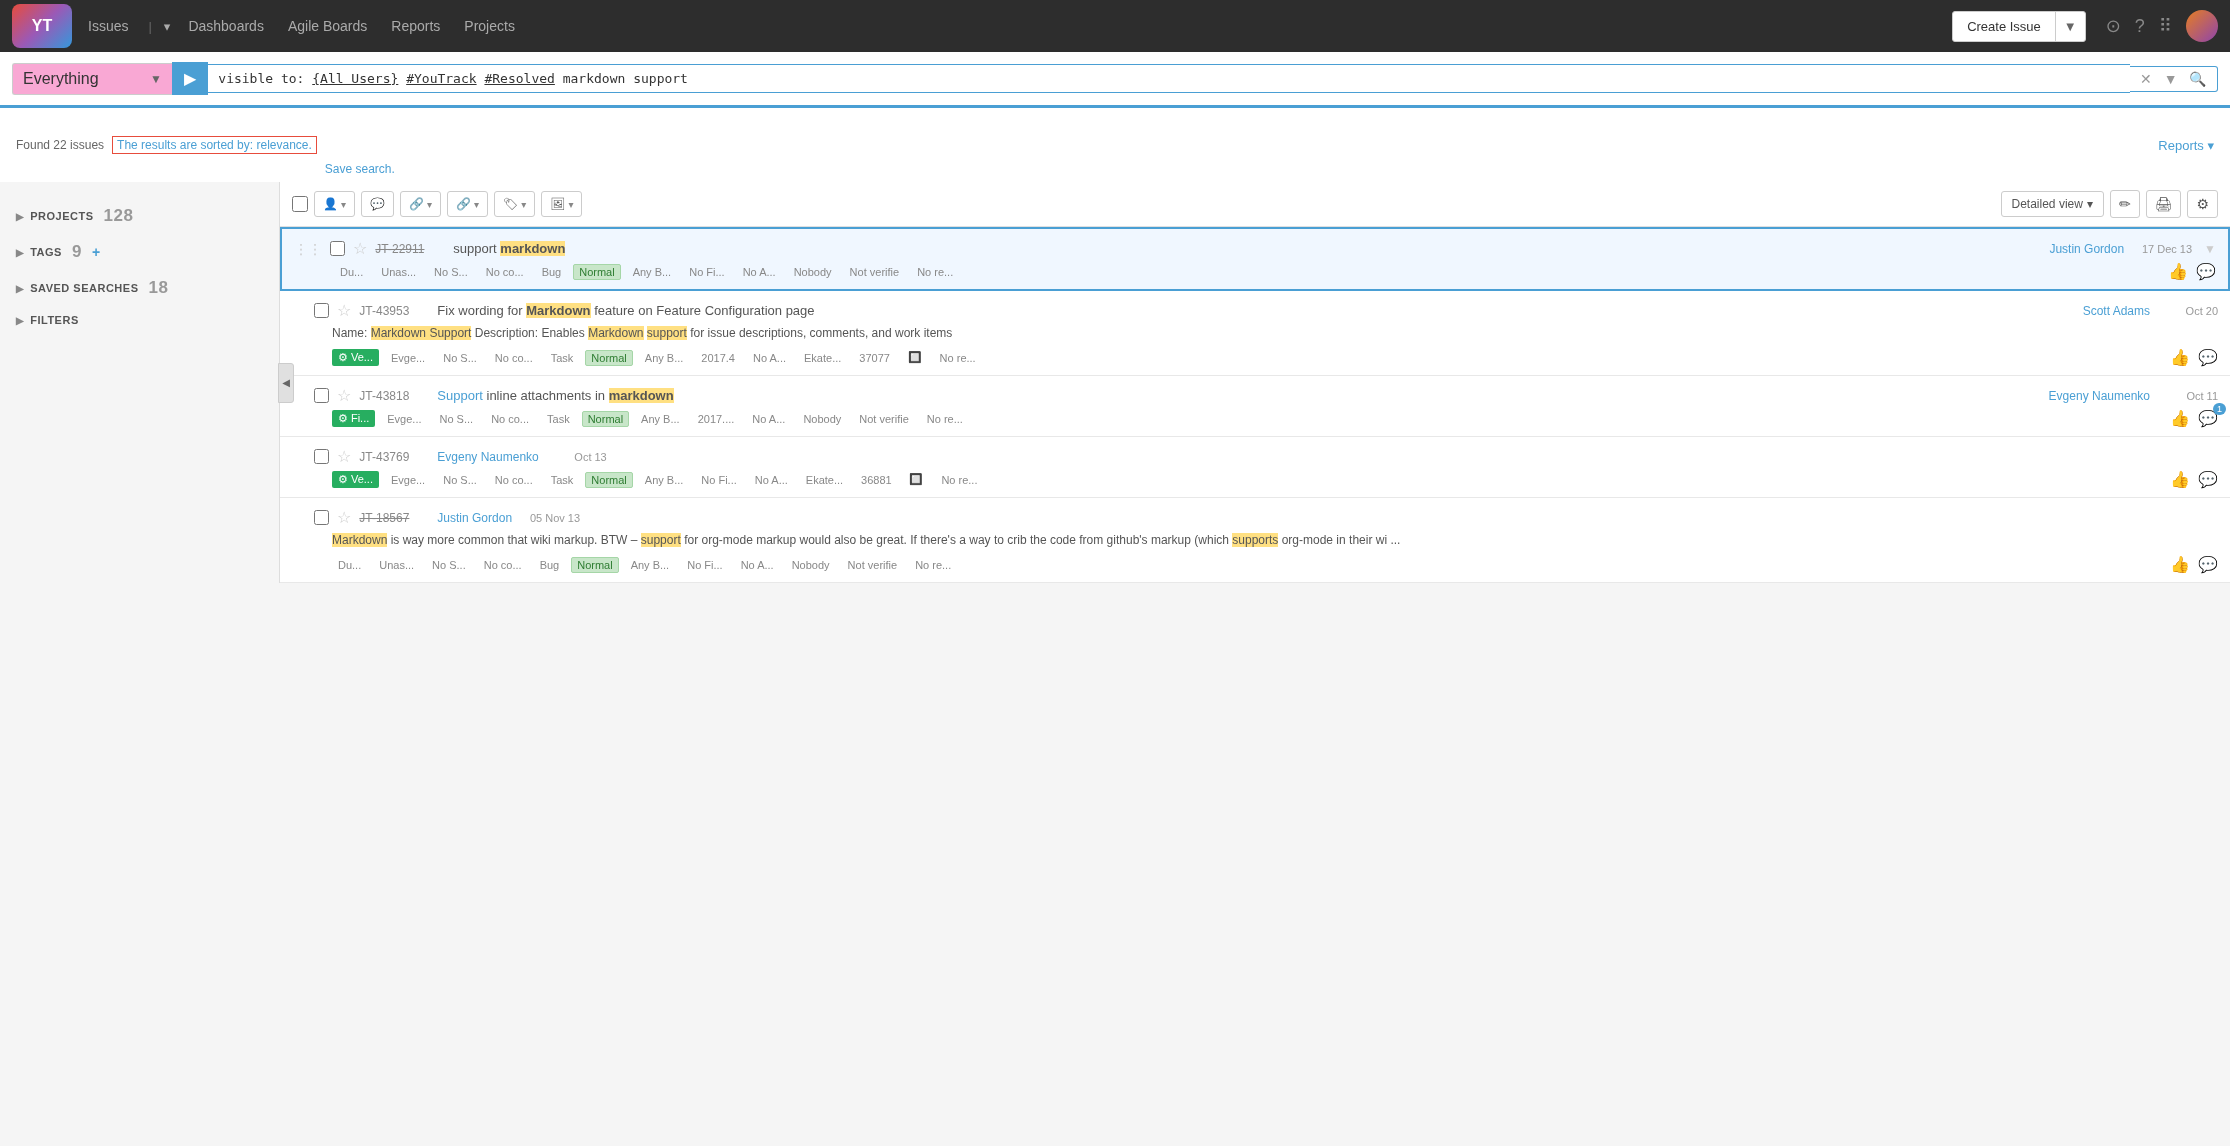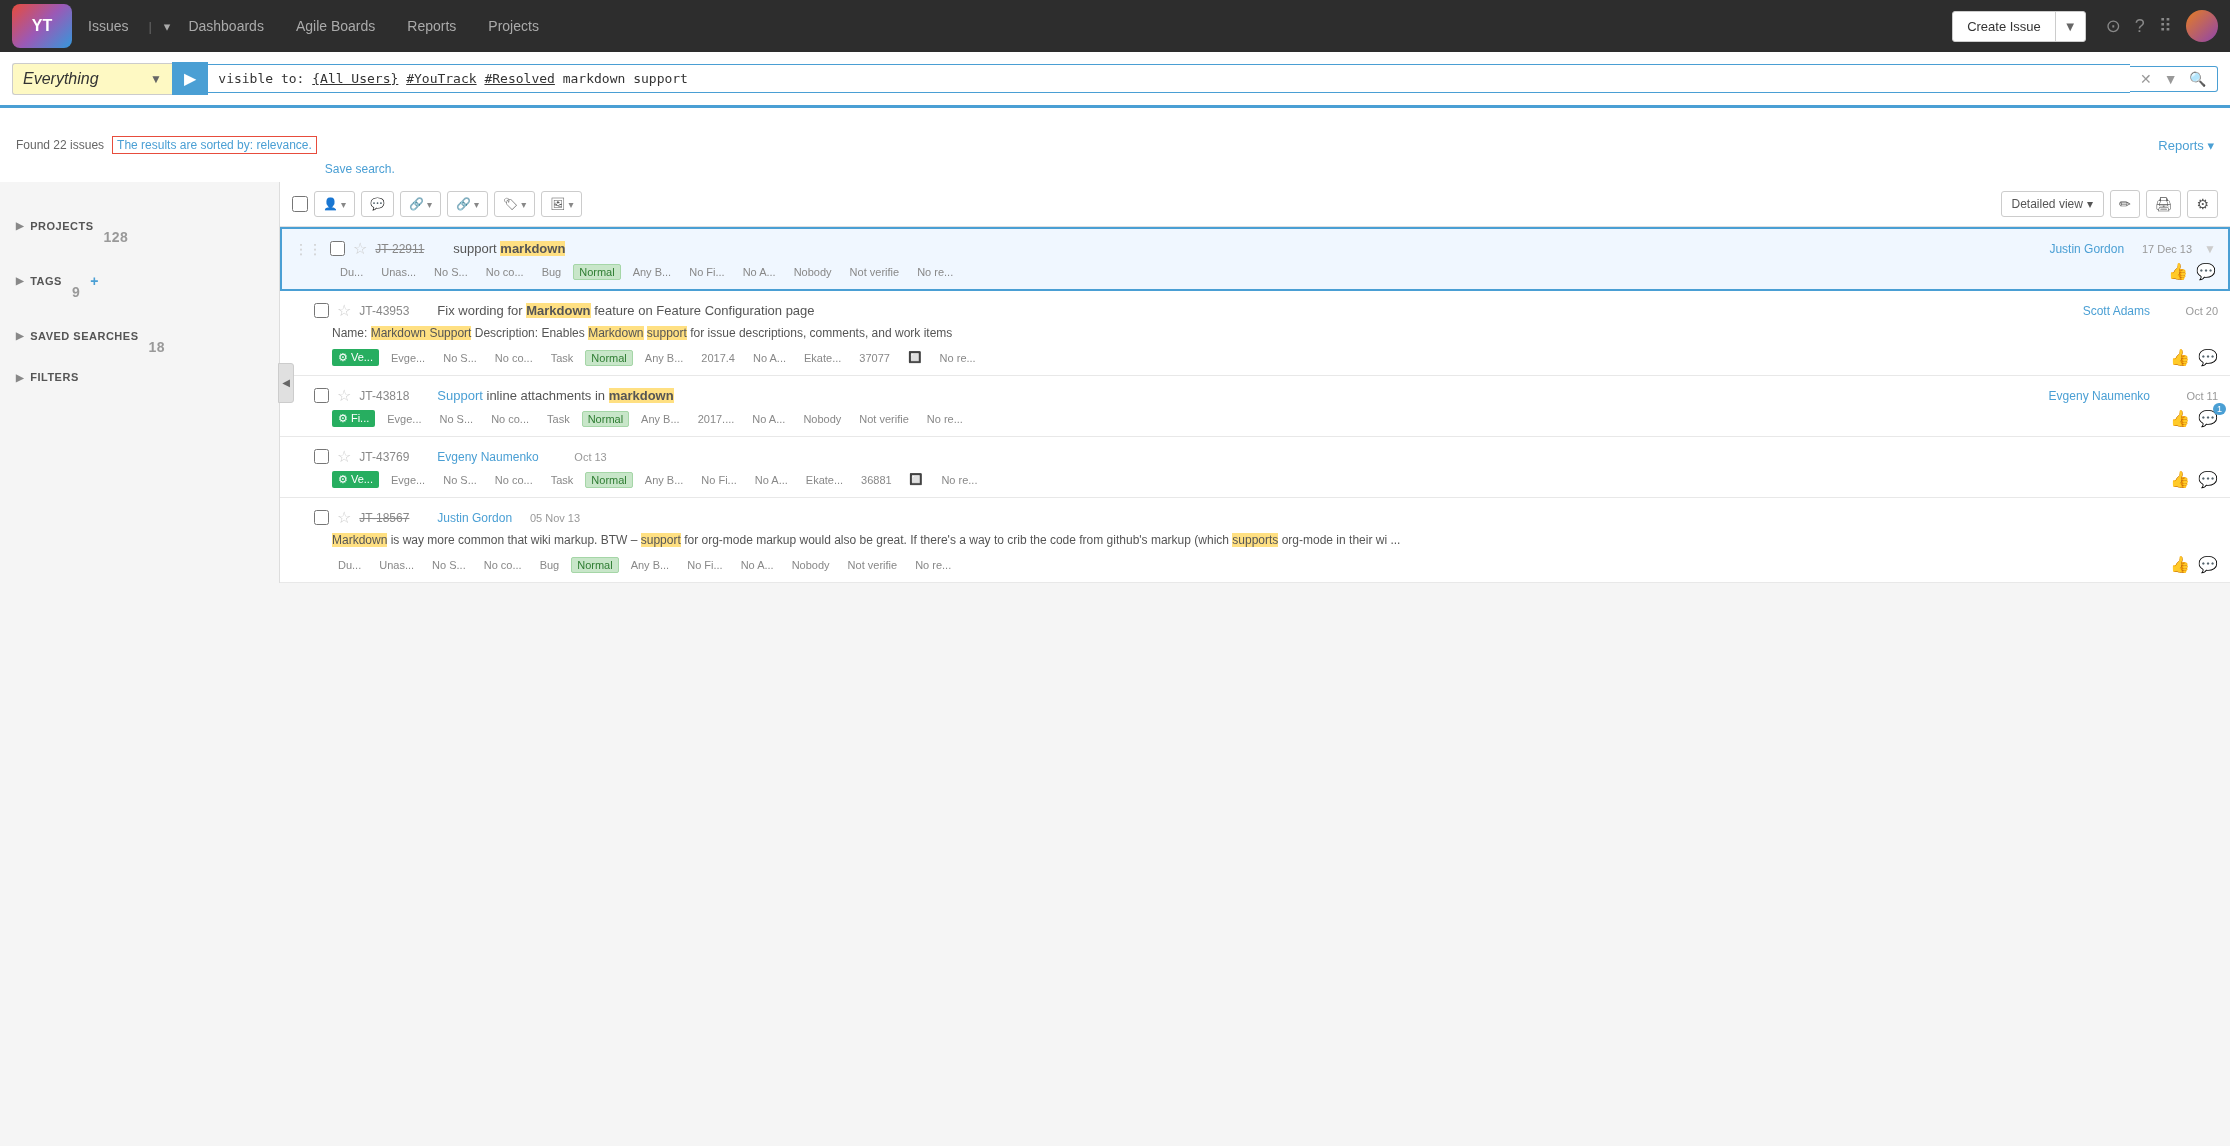--- a/index.html
+++ b/index.html
@@ -19,21 +19,21 @@
       background: linear-gradient(135deg, #e74c3c 0%, #9b59b6 50%, #3498db 100%);
       border-radius: 8px;
       display: flex; align-items: center; justify-content: center;
       color: white; font-weight: bold; font-size: 16px;
       flex-shrink: 0;
     }
     .nav-sep {
       color: #666; margin: 0 4px;
     }
     .header-nav {
-      display: flex; align-items: flex-end; gap: 12px;
+      display: flex; align-items: flex-end; gap: 4px;
     }
     .header-nav a {
       color: #aaa; text-decoration: none; padding: 6px 10px; font-size: 14px;
     }
     .header-issues {
       color: #aaa; font-size: 14px; padding: 6px 8px;
     }
     .header-dropdown {
       color: #aaa; cursor: pointer;
     }
@@ -67,24 +67,23 @@
     
     .search-bar {
       background: white;
       border-bottom: 3px solid #4a9fd4;
       padding: 10px 12px;
       display: flex; align-items: center; gap: 0;
     }
     .project-selector {
       display: flex; align-items: center;
       border: 1px solid #ccc; border-radius: 3px 0 0 3px;
-      padding: 6px 10px; background: #fef9c3; cursor: pointer;
+      padding: 6px 10px; background: #f9a8d4; cursor: pointer;
       min-width: 160px;
       border-right: none;
-      font-style: italic;
     }
     .project-selector .text { font-size: 16px; color: #333; flex:1; }
     .project-selector .arrow { color: #666; font-size: 12px; }
     .search-go {
       background: #4a9fd4; color: white; border: none;
       padding: 7px 12px; cursor: pointer; font-size: 16px;
     }
     .search-input-wrap {
       flex: 1;
       border: 1px solid #4a9fd4; border-left: none; border-right: none;
@@ -137,21 +136,21 @@
     .sidebar-section {
       padding: 8px 16px;
     }
     .sidebar-section-header {
       display: flex; align-items: center; gap: 6px;
       cursor: pointer; font-weight: bold; font-size: 11px;
       color: #555; text-transform: uppercase; letter-spacing: 0.5px;
     }
     .sidebar-section-header .triangle { font-size: 10px; color: #888; }
     .sidebar-section-header .count {
-      color: #999; font-size: 14px; margin-left: 4px; margin-top: 23px;
+      color: #999; font-size: 17px; margin-left: 4px;
     }
     .sidebar-section-header .plus {
       color: #4a9fd4; font-size: 14px; margin-left: 4px; cursor: pointer;
     }
 
     
     .collapse-toggle {
       position: absolute;
       left: 278px;
       top: 50%;

